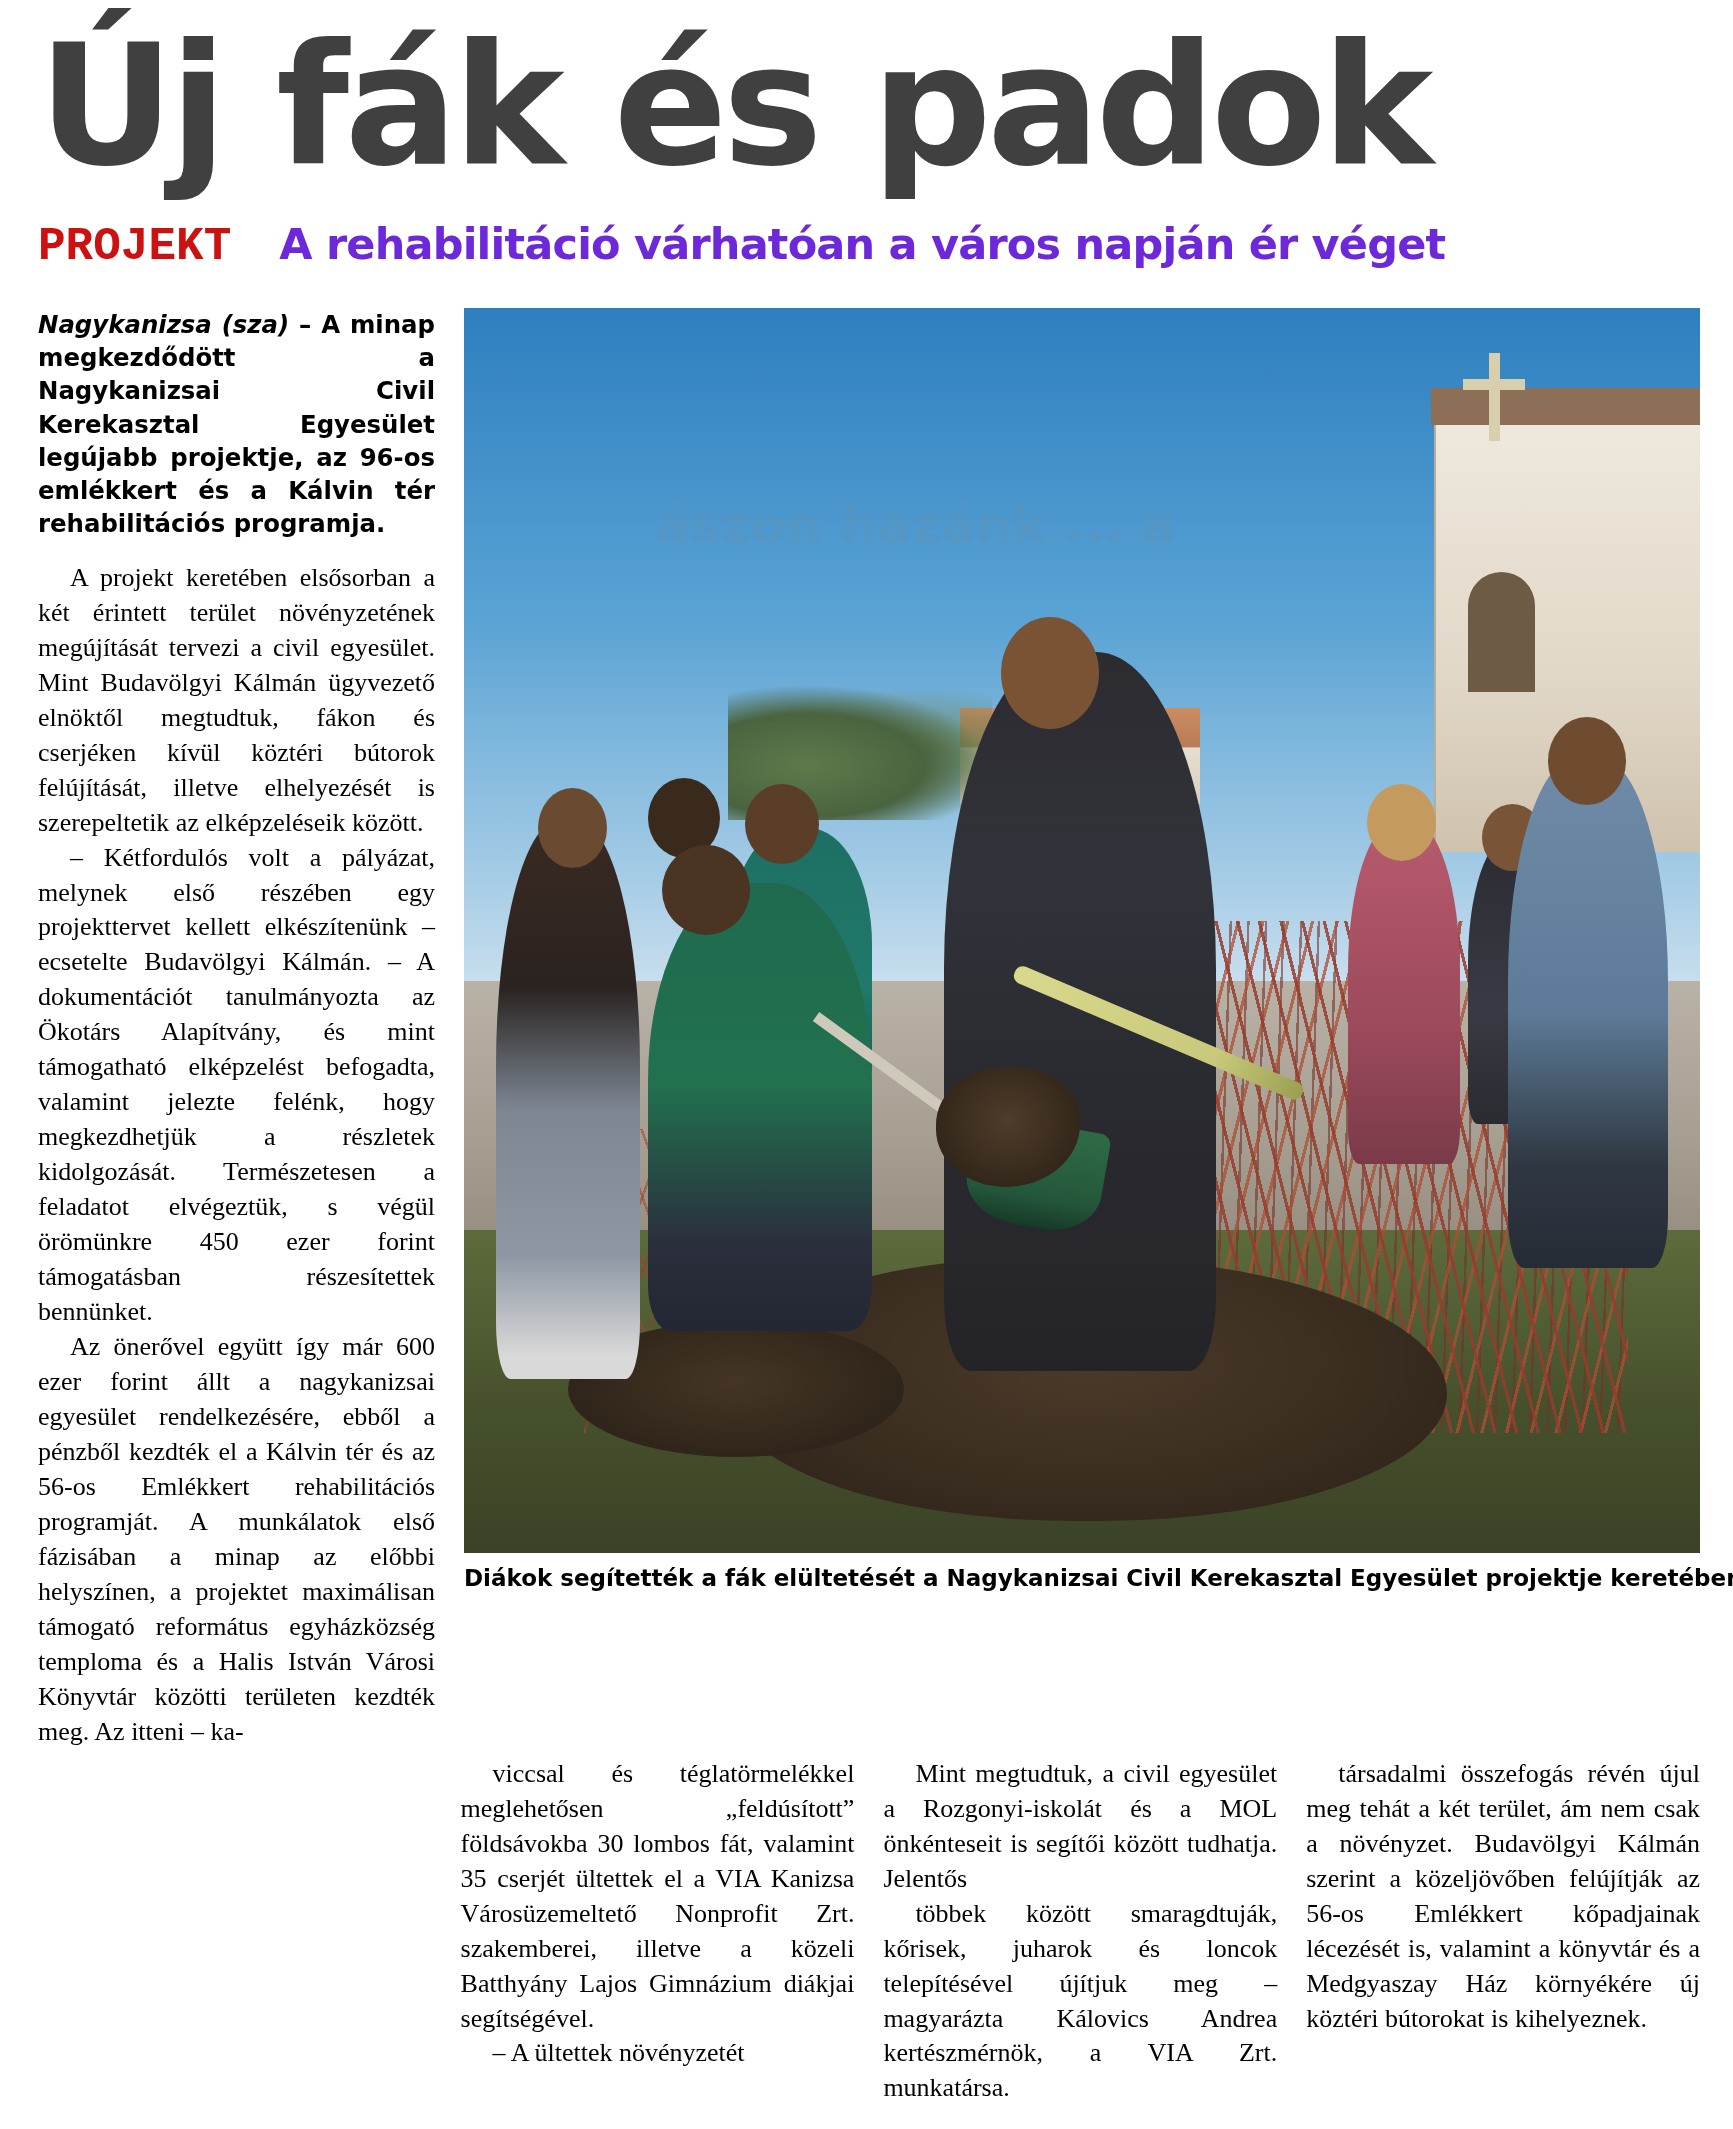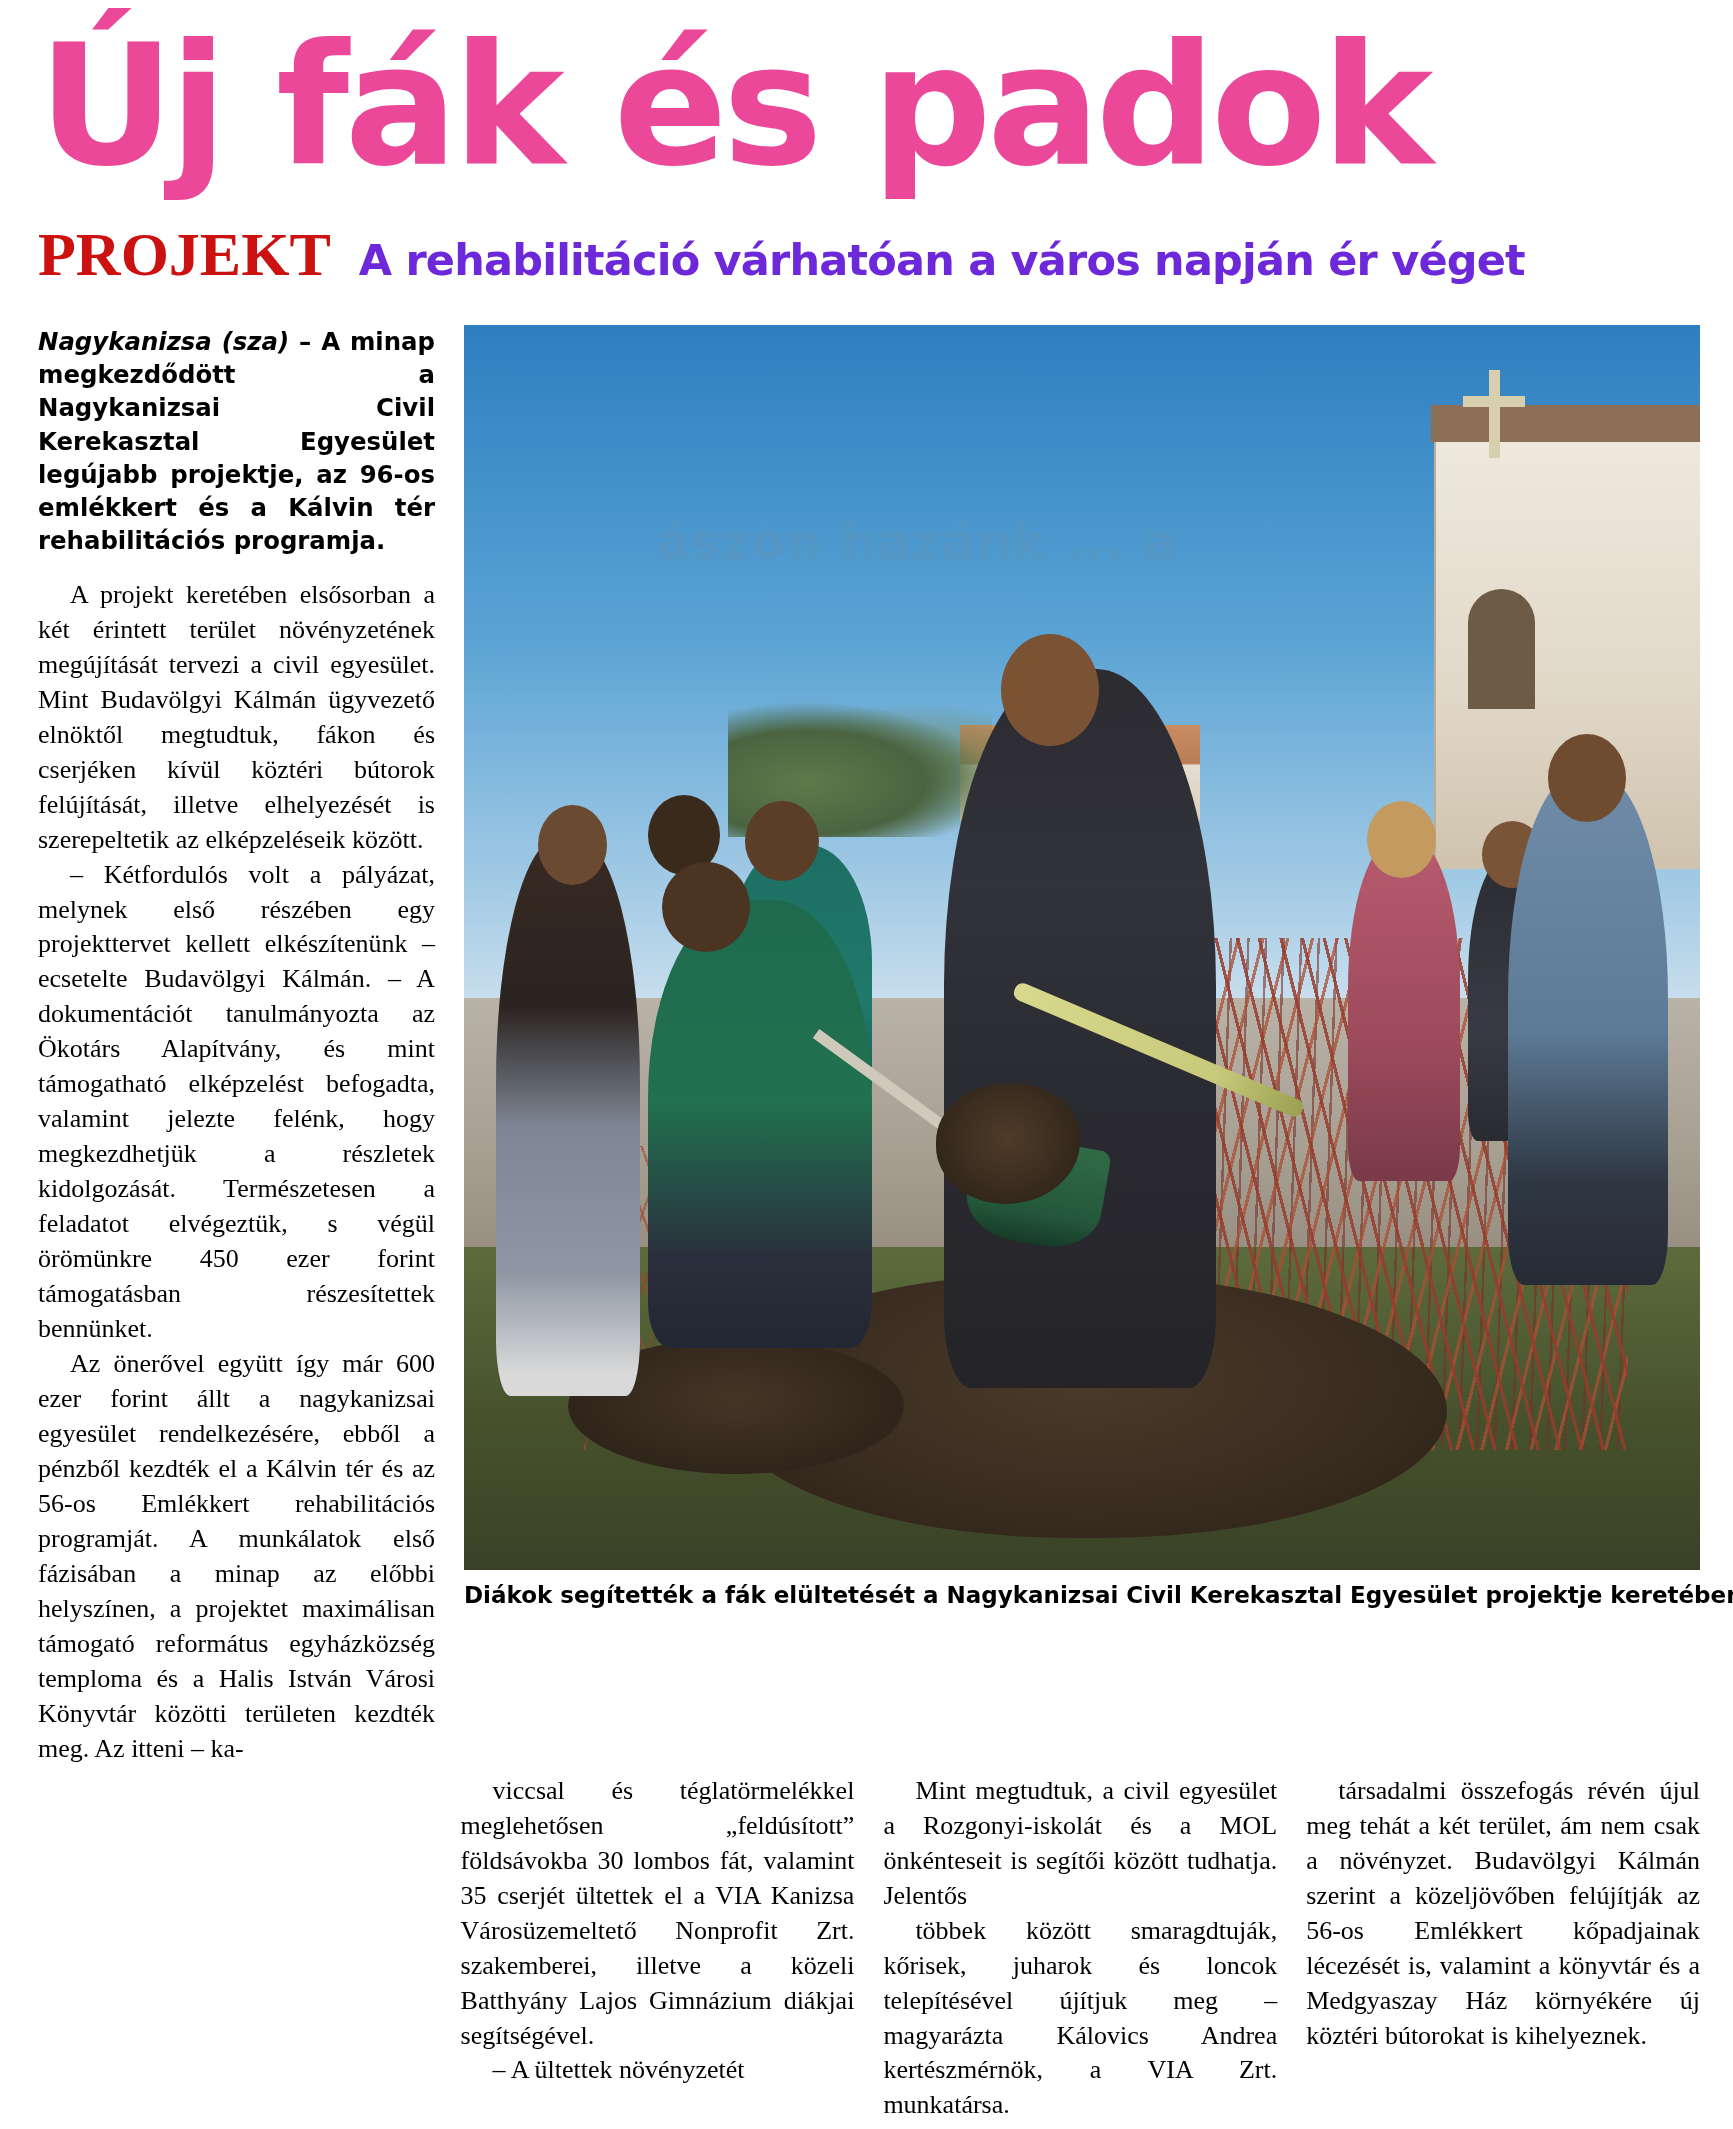--- a/index.html
+++ b/index.html
@@ -22,36 +22,36 @@
     box-sizing: border-box;
   }
   
   .headline {
     font-family: "DejaVu Sans", sans-serif;
     font-weight: bold;
     font-size: 168px;
     line-height: 1.02;
     letter-spacing: -4.8px;
     margin: 21px 0 0 38px;
-    color: #ec4899;
+    color: #404040;
     white-space: nowrap;
   }
   .subhead-row {
     display: flex;
     align-items: baseline;
     margin: 27px 0 0 38px;
     white-space: nowrap;
   }
   .kicker {
-    font-family: Liberation Serif, serif;
-    font-weight: bold;
-    font-size: 62px;
+    font-family: Liberation Mono, monospace;
+    font-weight: bold;
+    font-size: 46px;
     letter-spacing: 0px;
     color: #cc1111;
-    margin-right: 28px;
+    margin-right: 48px;
   }
   .subhead {
     font-family: "DejaVu Sans", sans-serif;
     font-weight: bold;
     font-size: 43px;
     color: #6d28d9;
     letter-spacing: -0.8px;
   }
 
   

